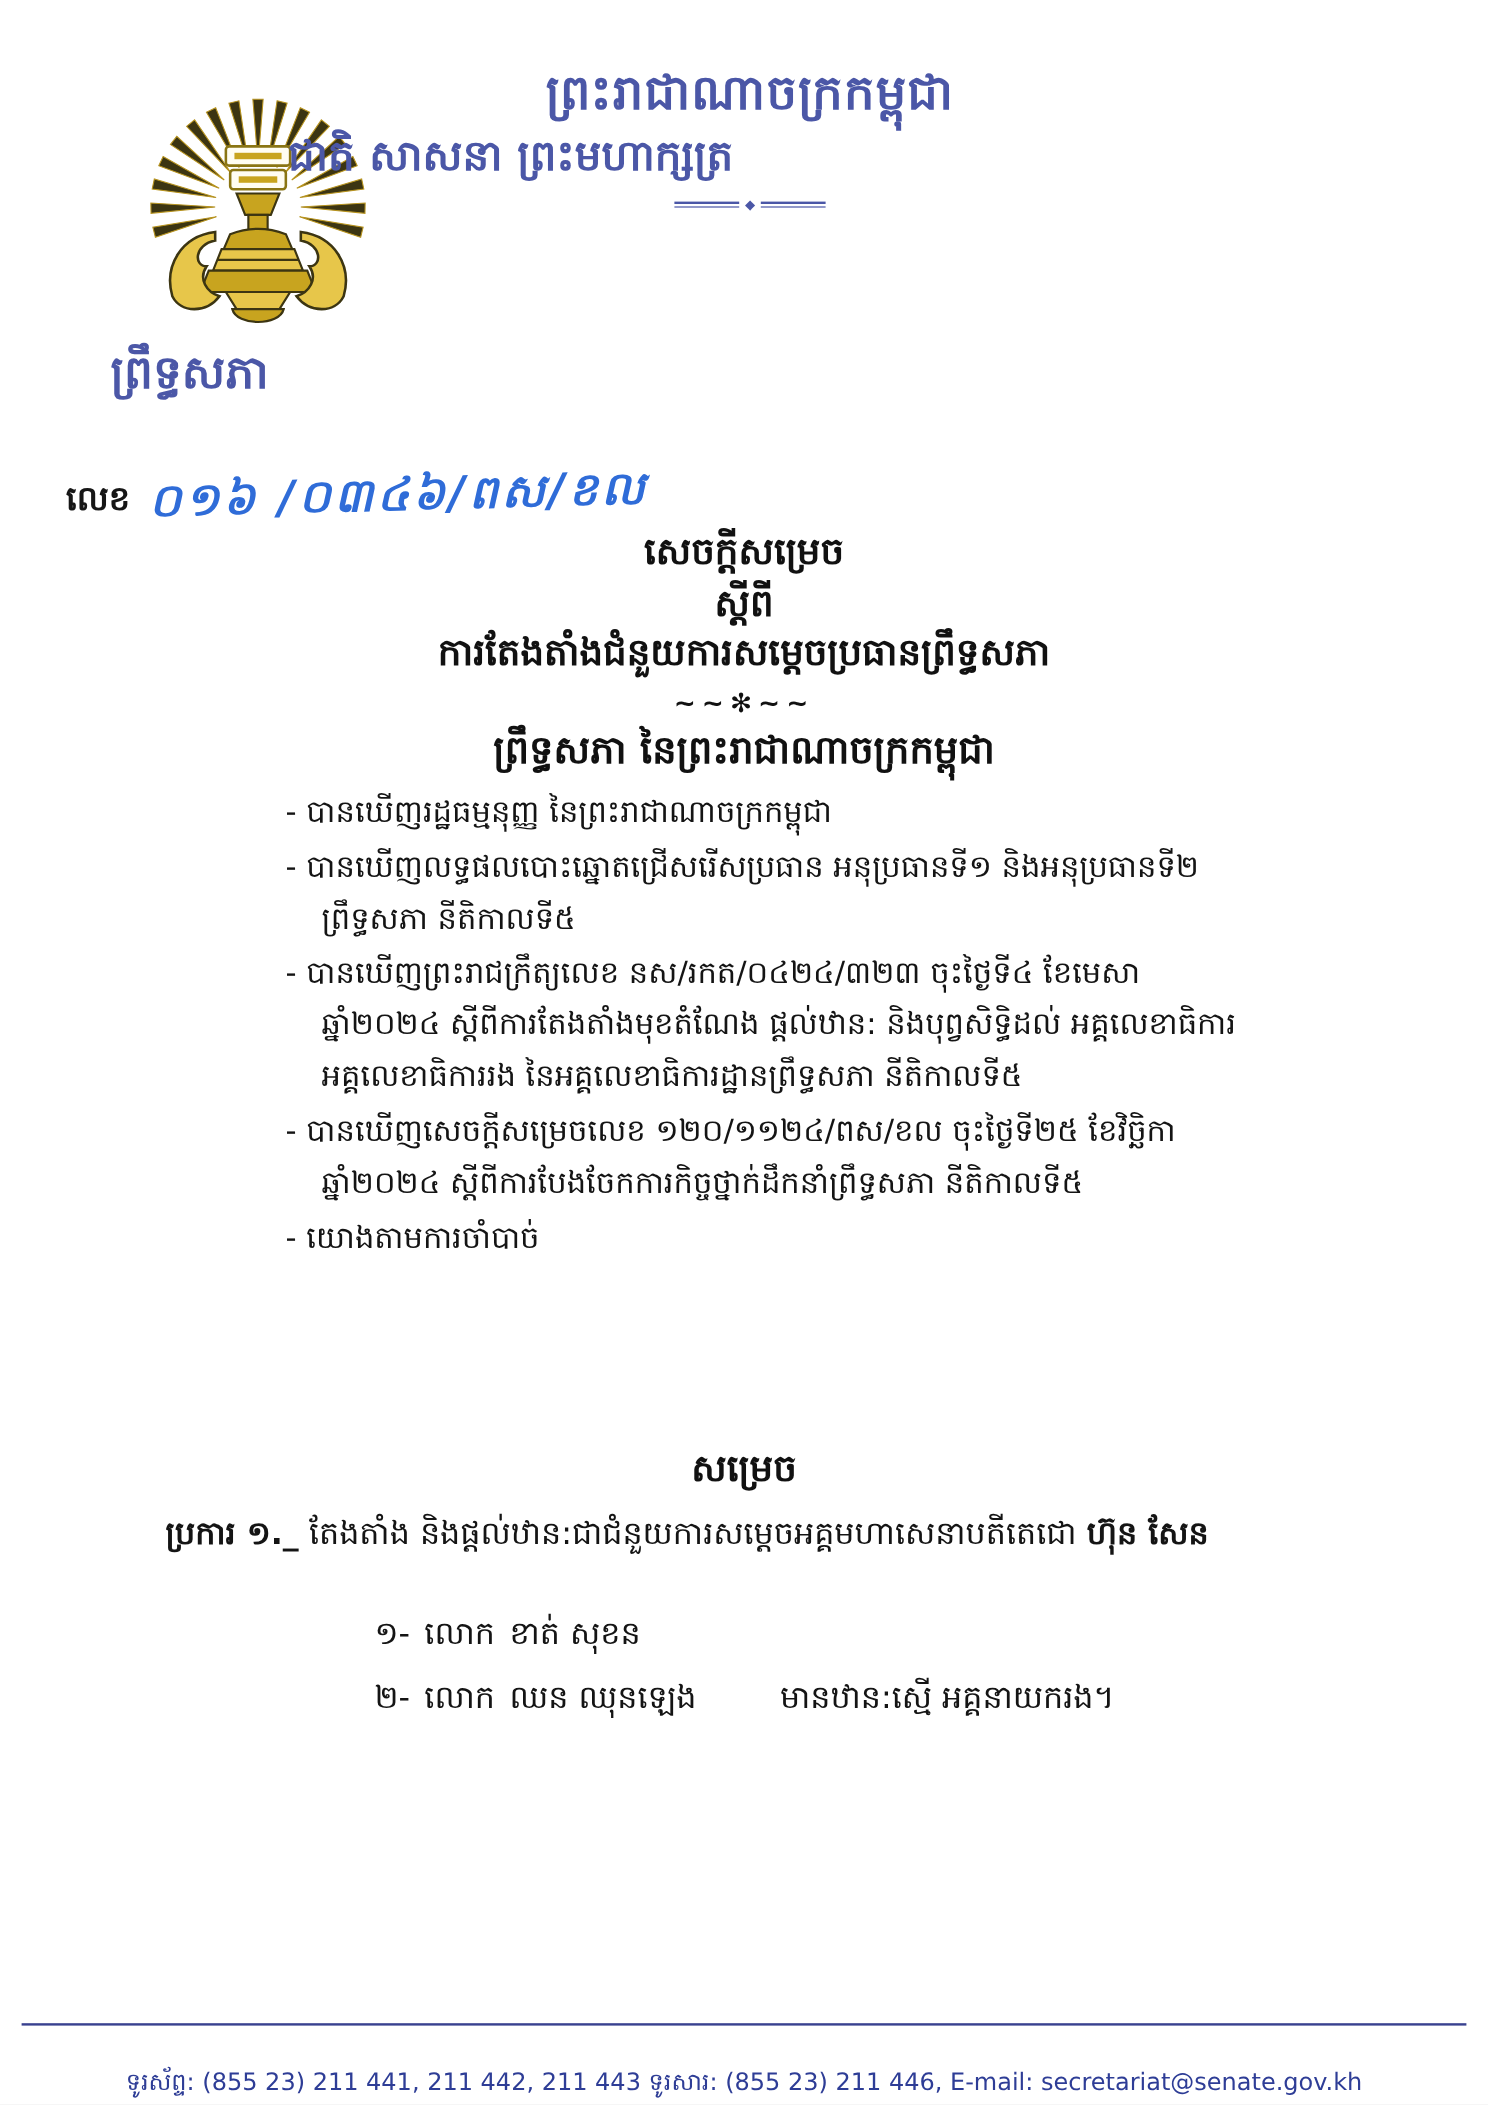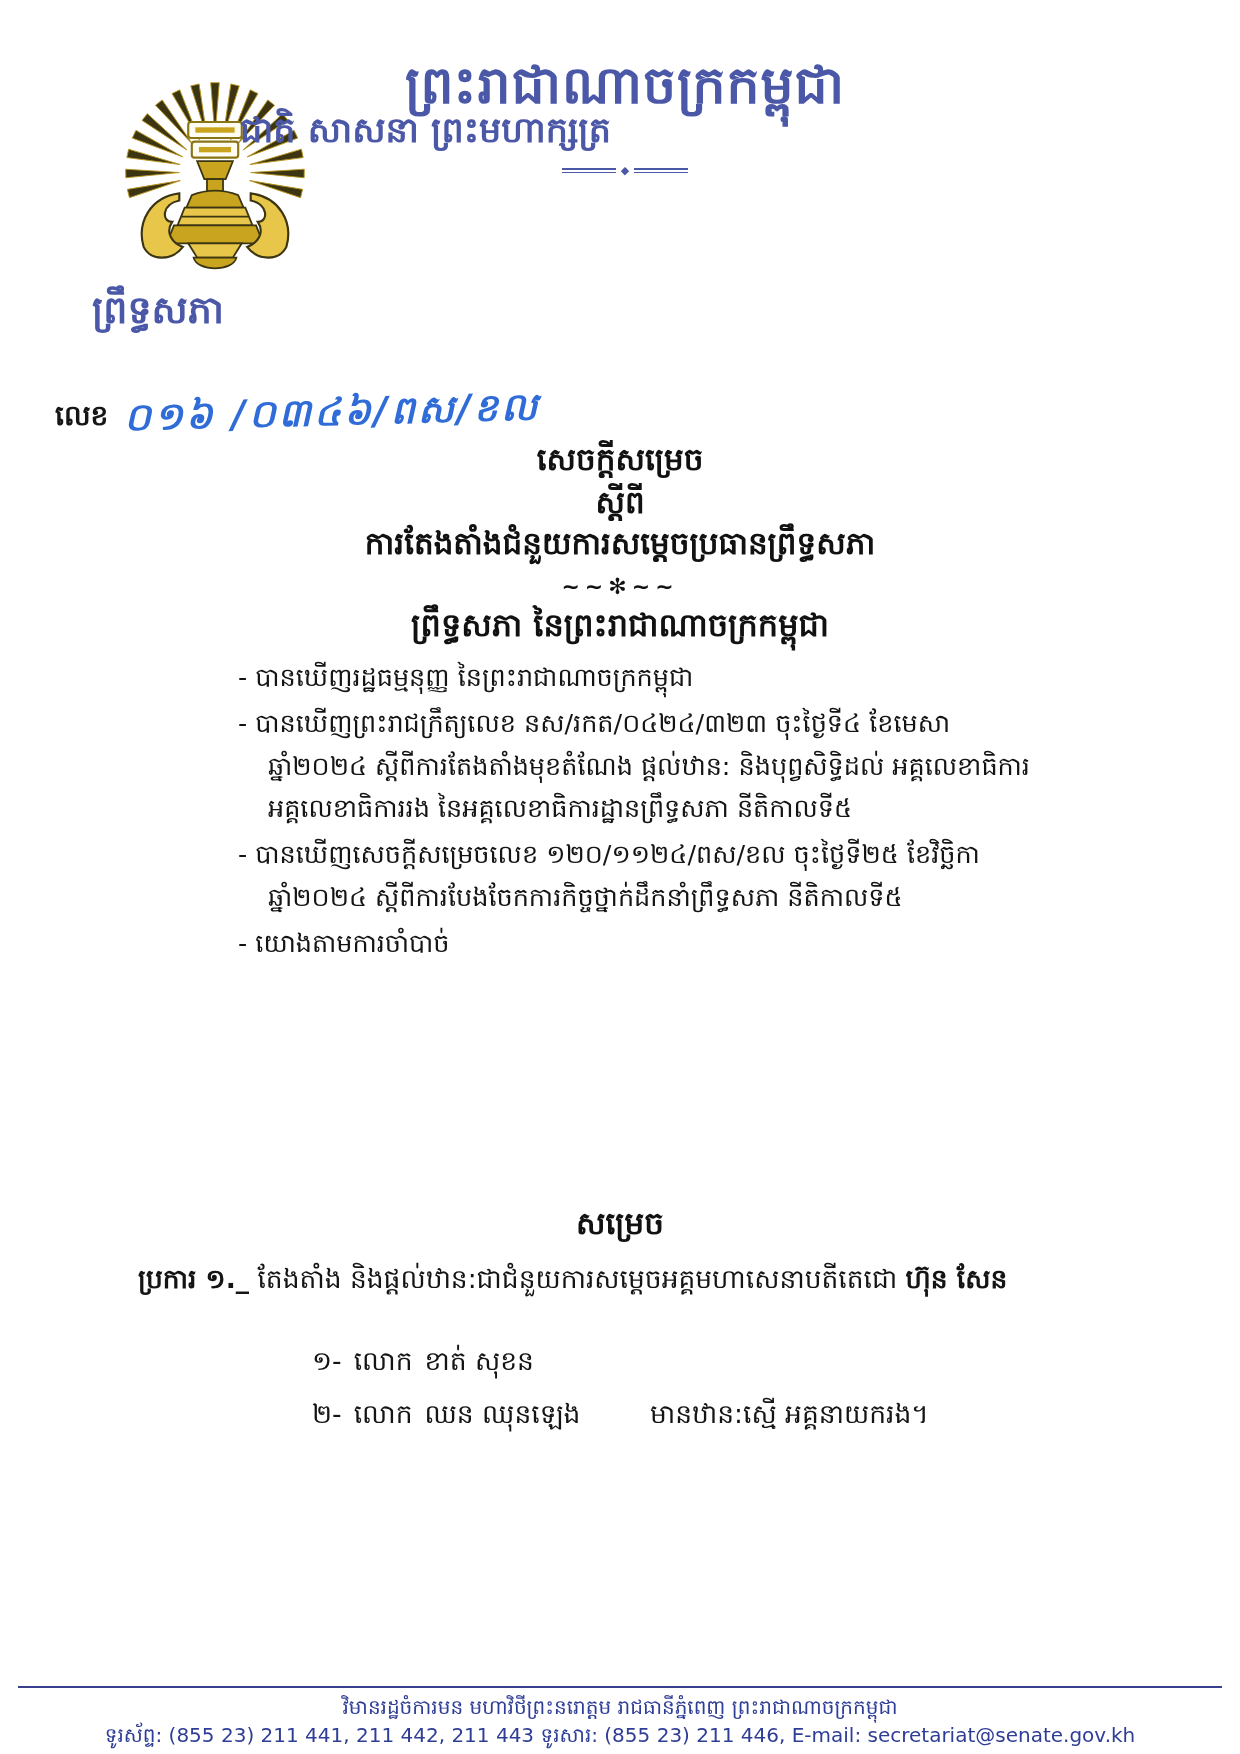--- a/index.html
+++ b/index.html
@@ -10,21 +10,21 @@
     background:#ffffff;
     font-family:"DejaVu Sans",sans-serif;
     color:#1a1a1a;
     overflow:hidden;
   }
 
   
   .emblem{position:absolute;left:125px;top:72px;width:180px;height:232px;}
   .motto1{
     position:absolute;left:240px;top:52px;width:770px;
-    text-align:center;font-size:52px;font-weight:bold;color:#4b57a7;
+    text-align:center;font-size:40px;font-weight:bold;color:#4b57a7;
     letter-spacing:1px;
   }
   .motto2{
     position:absolute;left:240px;top:108px;width:770px;
     text-align:left;font-size:35px;font-weight:bold;color:#4b57a7;
   }
   .header-divider{
     position:absolute;left:562px;top:163px;width:126px;height:14px;
     display:flex;align-items:center;justify-content:center;gap:5px;color:#4b57a7;
   }
@@ -147,20 +147,21 @@
   </div>
 
   <div class="t-center title1">សេចក្តីសម្រេច</div>
   <div class="t-center title2">ស្តីពី</div>
   <div class="t-center title3">ការតែងតាំងជំនួយការសម្តេចប្រធានព្រឹទ្ធសភា</div>
   <div class="t-center title-ornament">∼∼✻∼∼</div>
   <div class="t-center issuer">ព្រឹទ្ធសភា នៃព្រះរាជាណាចក្រកម្ពុជា</div>
 
   <div class="preamble">
     <div class="preamble-item">- បានឃើញរដ្ឋធម្មនុញ្ញ នៃព្រះរាជាណាចក្រកម្ពុជា</div>
+    <div class="preamble-item">- បានឃើញលទ្ធផលបោះឆ្នោតជ្រើសរើសប្រធាន អនុប្រធានទី១ និងអនុប្រធានទី២ ព្រឹទ្ធសភា នីតិកាលទី៥</div>
     <div class="preamble-item">- បានឃើញព្រះរាជក្រឹត្យលេខ នស/រកត/០៤២៤/៣២៣ ចុះថ្ងៃទី៤ ខែមេសា ឆ្នាំ២០២៤ ស្តីពីការតែងតាំងមុខតំណែង ផ្តល់ឋាន: និងបុព្វសិទ្ធិដល់ អគ្គលេខាធិការ អគ្គលេខាធិការរង នៃអគ្គលេខាធិការដ្ឋានព្រឹទ្ធសភា នីតិកាលទី៥</div>
     <div class="preamble-item">- បានឃើញសេចក្តីសម្រេចលេខ ១២០/១១២៤/ពស/ខល ចុះថ្ងៃទី២៥ ខែវិច្ឆិកា ឆ្នាំ២០២៤ ស្តីពីការបែងចែកការកិច្ចថ្នាក់ដឹកនាំព្រឹទ្ធសភា នីតិកាលទី៥</div>
     <div class="preamble-item">- យោងតាមការចាំបាច់</div>
   </div>
 
   <div class="t-center decide-heading">សម្រេច</div>
 
   <div class="article">
     <span class="article-label">ប្រការ ១._</span>
     <span>តែងតាំង និងផ្តល់ឋាន:ជាជំនួយការសម្តេចអគ្គមហាសេនាបតីតេជោ</span>
@@ -179,16 +180,15 @@
       <div class="appointee-left">
         <span>២-</span>
         <span>លោក</span>
         <span class="appointee-name">ឈន ឈុនឡេង</span>
       </div>
       <div class="appointee-rank">មានឋាន:ស្មើ អគ្គនាយករង។</div>
     </div>
   </div>
 
   <div class="footer-rule"></div>
-  <div class="footer-line footer-address">វិមានរដ្ឋចំការមន មហាវិថីព្រះនរោត្តម រាជធានីភ្នំពេញ ព្រះរាជាណាចក្រកម្ពុជា</div>
   <div class="footer-line footer-contact">ទូរស័ព្ទ: (855 23) 211 441, 211 442, 211 443 ទូរសារ: (855 23) 211 446, E-mail: secretariat@senate.gov.kh</div>
 
 </div>
 
 </body></html>

